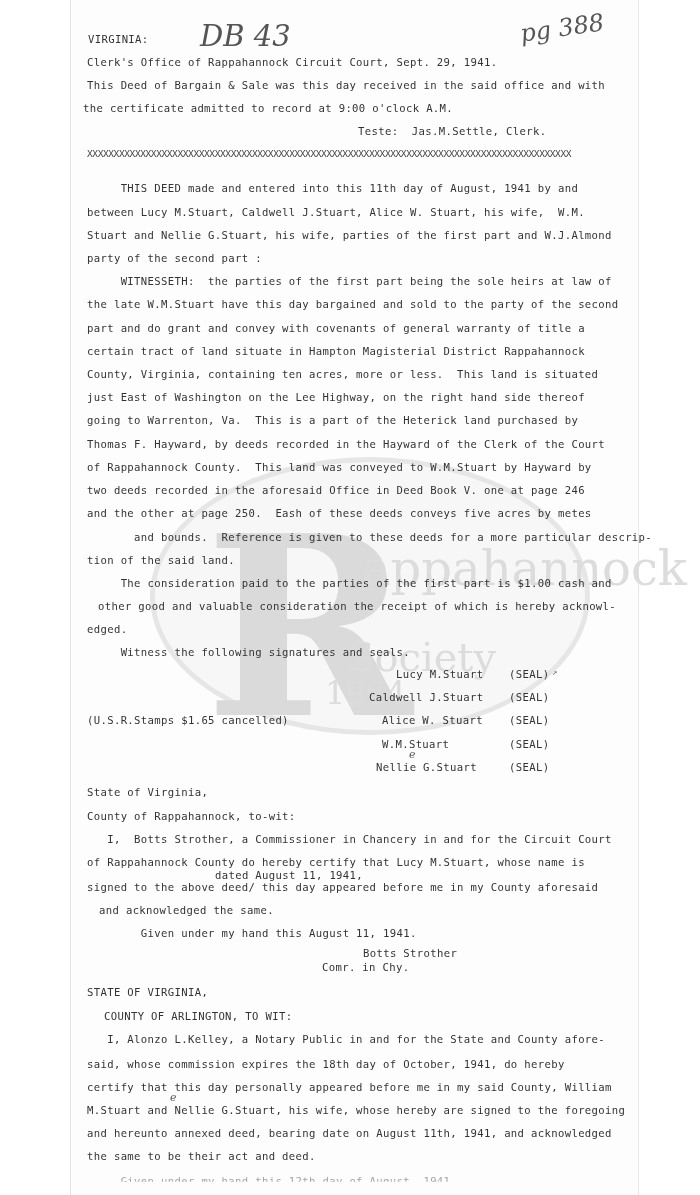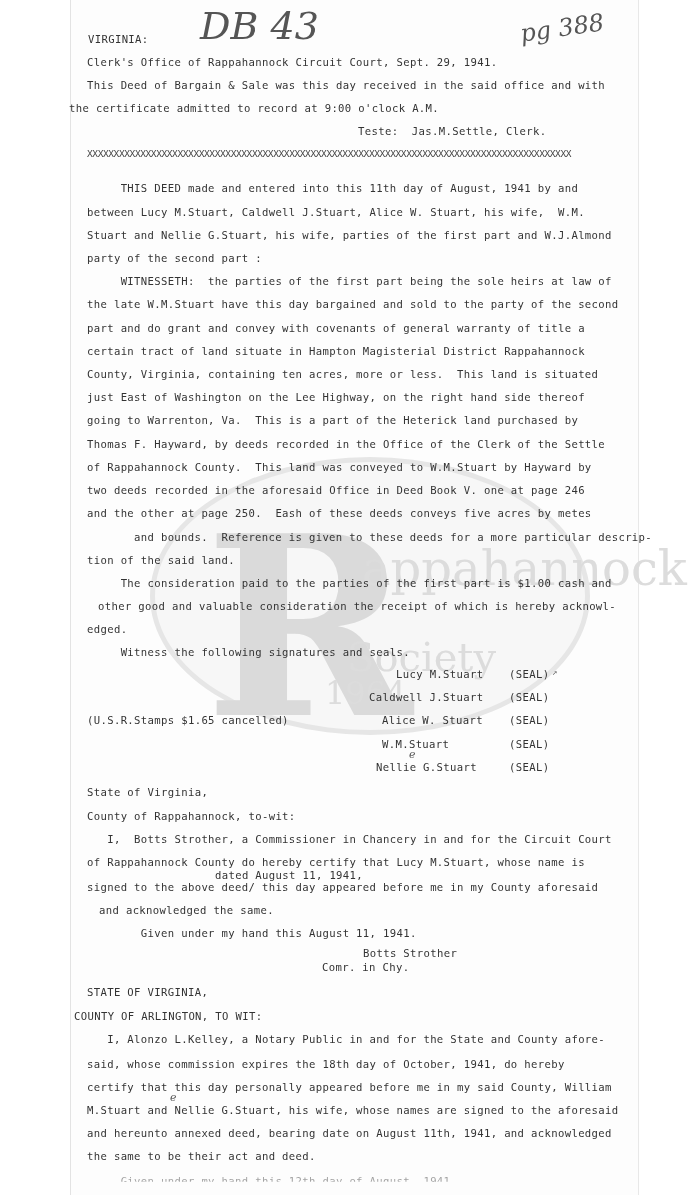--- a/index.html
+++ b/index.html
@@ -47,43 +47,43 @@
 
 <div class="page"></div>
 
 <div class="watermark">
   <div class="wm-R">R</div>
   <div class="wm-text" style="left:207px;top:78px;font-size:48px;">appahannock</div>
   <div class="wm-text" style="left:192px;top:172px;font-size:40px;">Society</div>
   <div class="wm-text" style="left:170px;top:212px;font-size:32px;">1964</div>
 </div>
 
-<div class="hand" style="left:200px;top:4px;font-size:38px;">DB 43</div>
+<div class="hand" style="left:200px;top:19px;font-size:29px;">DB 43</div>
 <div class="hand" style="left:520px;top:14px;font-size:24px;transform:rotate(-8deg);">pg 388</div>
 
 <div class="line" style="left:88px;top:32px;">VIRGINIA:</div>
 <div class="line" style="left:87px;top:55px;">Clerk's Office of Rappahannock Circuit Court, Sept. 29, 1941.</div>
 <div class="line" style="left:87px;top:78px;">This Deed of Bargain &amp; Sale was this day received in the said office and with</div>
-<div class="line" style="left:69px;top:101px;">the certificate admitted to record at 9:00 o'clock A.M.</div>
+<div class="line" style="left:83px;top:101px;">the certificate admitted to record at 9:00 o'clock A.M.</div>
 <div class="line" style="left:358px;top:124px;">Teste:  Jas.M.Settle, Clerk.</div>
 <div class="sep">XXXXXXXXXXXXXXXXXXXXXXXXXXXXXXXXXXXXXXXXXXXXXXXXXXXXXXXXXXXXXXXXXXXXXXXXXXXXXXXXXXXXXXXXXXX</div>
 
 <div class="line" style="left:87px;top:181px;">     THIS DEED made and entered into this 11th day of August, 1941 by and</div>
 <div class="line" style="left:87px;top:205px;">between Lucy M.Stuart, Caldwell J.Stuart, Alice W. Stuart, his wife,  W.M.</div>
 <div class="line" style="left:87px;top:228px;">Stuart and Nellie G.Stuart, his wife, parties of the first part and W.J.Almond</div>
 <div class="line" style="left:87px;top:251px;">party of the second part :</div>
 
 <div class="line" style="left:87px;top:274px;">     WITNESSETH:  the parties of the first part being the sole heirs at law of</div>
 <div class="line" style="left:87px;top:297px;">the late W.M.Stuart have this day bargained and sold to the party of the second</div>
 <div class="line" style="left:87px;top:321px;">part and do grant and convey with covenants of general warranty of title a</div>
 <div class="line" style="left:87px;top:344px;">certain tract of land situate in Hampton Magisterial District Rappahannock</div>
 <div class="line" style="left:87px;top:367px;">County, Virginia, containing ten acres, more or less.  This land is situated</div>
 <div class="line" style="left:87px;top:390px;">just East of Washington on the Lee Highway, on the right hand side thereof</div>
 <div class="line" style="left:87px;top:413px;">going to Warrenton, Va.  This is a part of the Heterick land purchased by</div>
-<div class="line" style="left:87px;top:437px;">Thomas F. Hayward, by deeds recorded in the Office of the Clerk of the Settle</div>
+<div class="line" style="left:87px;top:437px;">Thomas F. Hayward, by deeds recorded in the Hayward of the Clerk of the Court</div>
 <div class="line" style="left:87px;top:460px;">of Rappahannock County.  This land was conveyed to W.M.Stuart by Hayward by</div>
 <div class="line" style="left:87px;top:483px;">two deeds recorded in the aforesaid Office in Deed Book V. one at page 246</div>
 <div class="line" style="left:87px;top:506px;">and the other at page 250.  Eash of these deeds conveys five acres by metes</div>
 <div class="line" style="left:87px;top:530px;margin-left:47px;">and bounds.  Reference is given to these deeds for a more particular descrip-</div>
 <div class="line" style="left:87px;top:553px;">tion of the said land.</div>
 
 <div class="line" style="left:87px;top:576px;">     The consideration paid to the parties of the first part is $1.00 cash and</div>
 <div class="line" style="left:98px;top:599px;">other good and valuable consideration the receipt of which is hereby acknowl-</div>
 <div class="line" style="left:87px;top:622px;">edged.</div>
 
@@ -112,21 +112,21 @@
 <div class="line" style="left:87px;top:832px;">   I,  Botts Strother, a Commissioner in Chancery in and for the Circuit Court</div>
 <div class="line" style="left:87px;top:855px;">of Rappahannock County do hereby certify that Lucy M.Stuart, whose name is</div>
 <div class="line" style="left:215px;top:868px;">dated August 11, 1941,</div>
 <div class="line" style="left:87px;top:880px;">signed to the above deed/ this day appeared before me in my County aforesaid</div>
 <div class="line" style="left:87px;top:903px;margin-left:12px;">and acknowledged the same.</div>
 <div class="line" style="left:87px;top:926px;">        Given under my hand this August 11, 1941.</div>
 <div class="line" style="left:363px;top:946px;">Botts Strother</div>
 <div class="line" style="left:322px;top:960px;">Comr. in Chy.</div>
 
 <div class="line" style="left:87px;top:985px;">STATE OF VIRGINIA,</div>
-<div class="line" style="left:74px;top:1009px;text-align:center;">COUNTY OF ARLINGTON, TO WIT:</div>
+<div class="line" style="left:104px;top:1009px;text-align:center;">COUNTY OF ARLINGTON, TO WIT:</div>
 <div class="line" style="left:87px;top:1032px;">   I, Alonzo L.Kelley, a Notary Public in and for the State and County afore-</div>
 <div class="line" style="left:87px;top:1057px;">said, whose commission expires the 18th day of October, 1941, do hereby</div>
 <div class="line" style="left:87px;top:1080px;">certify that this day personally appeared before me in my said County, William</div>
-<div class="line" style="left:87px;top:1103px;">M.Stuart and Nellie G.Stuart, his wife, whose names are signed to the aforesaid</div>
+<div class="line" style="left:87px;top:1103px;">M.Stuart and Nellie G.Stuart, his wife, whose hereby are signed to the foregoing</div>
 <div class="hand" style="left:170px;top:1091px;font-size:11px;">e</div>
 <div class="line" style="left:87px;top:1126px;">and hereunto annexed deed, bearing date on August 11th, 1941, and acknowledged</div>
 <div class="line" style="left:87px;top:1149px;">the same to be their act and deed.</div>
 <div class="line cut" style="left:87px;top:1174px;">     Given under my hand this 12th day of August, 1941.</div>
 
 </body></html>

